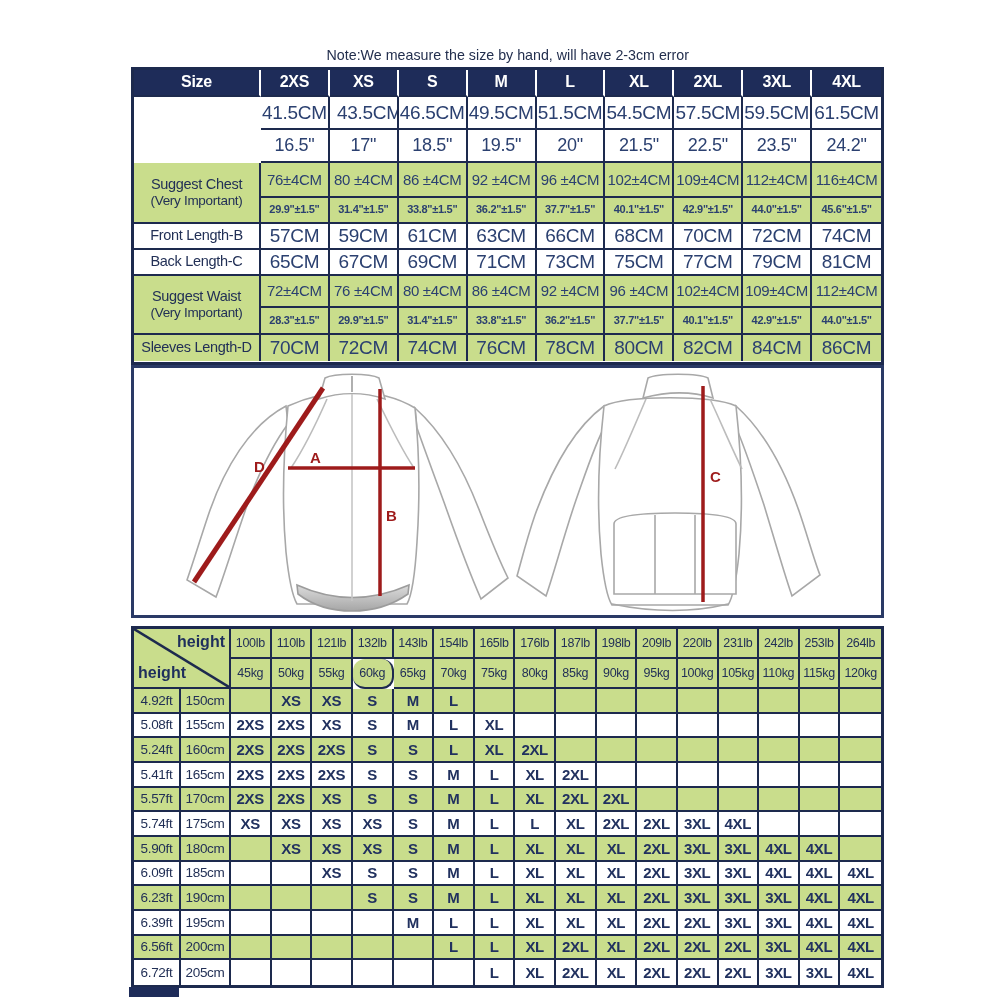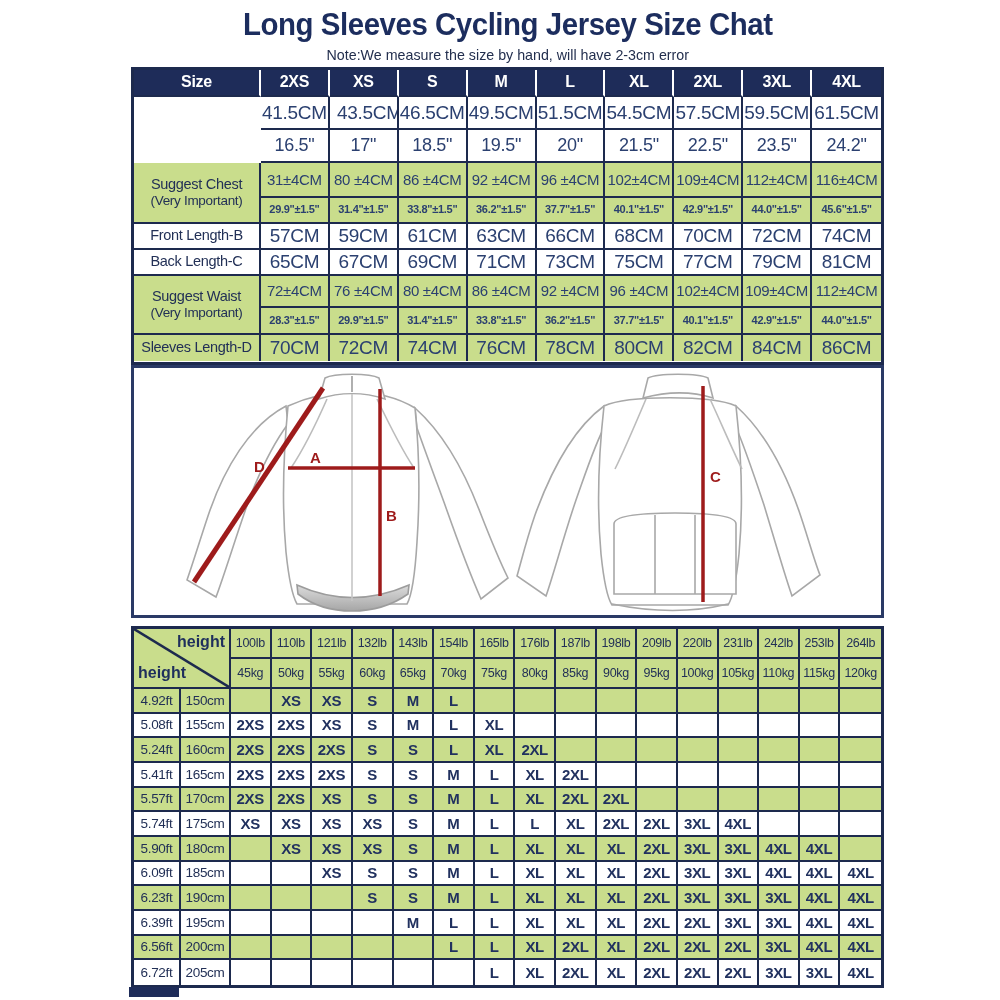--- a/index.html
+++ b/index.html
@@ -64,23 +64,20 @@
   .corner svg{position:absolute;inset:0;width:100%;height:100%;}
   .corner .w{position:absolute;top:4px;right:4px;font-size:16px;font-weight:800;color:#1f2f5c;}
   .corner .h{position:absolute;bottom:5px;left:4px;font-size:16px;font-weight:800;color:#1f2f5c;}
   .stub{position:absolute;left:129px;top:987px;width:50px;height:10px;background:var(--navy-bg);}
 </style>
 </head>
 <body>
 
 <div id="page">
 
-  <div class="title-wrap">
-    <span class="title">Long Sleeves Cycling Jersey Size Chat</span>
-  </div>
   <div class="note-wrap">
     <span class="note">Note:We measure the size by hand, will have 2-3cm error</span>
   </div>
 
   <div class="size-table" id="size-table">
       <div class="st-cell st-head" style="grid-area: 1 / 1;">Size</div>
       <div class="st-cell st-head" style="grid-area: 1 / 2;">2XS</div>
       <div class="st-cell st-head" style="grid-area: 1 / 3;">XS</div>
       <div class="st-cell st-head" style="grid-area: 1 / 4;">S</div>
       <div class="st-cell st-head" style="grid-area: 1 / 5;">M</div>
@@ -104,21 +101,21 @@
       <div class="st-cell v-md" style="grid-area: 3 / 5;">19.5"</div>
       <div class="st-cell v-md" style="grid-area: 3 / 6;">20"</div>
       <div class="st-cell v-md" style="grid-area: 3 / 7;">21.5"</div>
       <div class="st-cell v-md" style="grid-area: 3 / 8;">22.5"</div>
       <div class="st-cell v-md" style="grid-area: 3 / 9;">23.5"</div>
       <div class="st-cell v-md no-br" style="grid-area: 3 / 10;">24.2"</div>
       <div class="st-cell st-label green" style="grid-area: 4 / 1 / span 2;">
         <div>Suggest Chest</div>
         <div class="sub">(Very Important)</div>
       </div>
-      <div class="st-cell v-chest green" style="grid-area: 4 / 2;">31±4CM</div>
+      <div class="st-cell v-chest green" style="grid-area: 4 / 2;">76±4CM</div>
       <div class="st-cell v-chest green" style="grid-area: 4 / 3;">80 ±4CM</div>
       <div class="st-cell v-chest green" style="grid-area: 4 / 4;">86 ±4CM</div>
       <div class="st-cell v-chest green" style="grid-area: 4 / 5;">92 ±4CM</div>
       <div class="st-cell v-chest green" style="grid-area: 4 / 6;">96 ±4CM</div>
       <div class="st-cell v-chest green" style="grid-area: 4 / 7;">102±4CM</div>
       <div class="st-cell v-chest green" style="grid-area: 4 / 8;">109±4CM</div>
       <div class="st-cell v-chest green" style="grid-area: 4 / 9;">112±4CM</div>
       <div class="st-cell v-chest green no-br" style="grid-area: 4 / 10;">116±4CM</div>
       <div class="st-cell v-in green" style="grid-area: 5 / 2;">29.9"±1.5"</div>
       <div class="st-cell v-in green" style="grid-area: 5 / 3;">31.4"±1.5"</div>
@@ -255,21 +252,21 @@
       <div class="ft-cell ft-head" style="grid-area: 1 / 12;">198lb</div>
       <div class="ft-cell ft-head" style="grid-area: 1 / 13;">209lb</div>
       <div class="ft-cell ft-head" style="grid-area: 1 / 14;">220lb</div>
       <div class="ft-cell ft-head" style="grid-area: 1 / 15;">231lb</div>
       <div class="ft-cell ft-head" style="grid-area: 1 / 16;">242lb</div>
       <div class="ft-cell ft-head" style="grid-area: 1 / 17;">253lb</div>
       <div class="ft-cell ft-head no-br" style="grid-area: 1 / 18;">264lb</div>
       <div class="ft-cell ft-head" style="grid-area: 2 / 3;">45kg</div>
       <div class="ft-cell ft-head" style="grid-area: 2 / 4;">50kg</div>
       <div class="ft-cell ft-head" style="grid-area: 2 / 5;">55kg</div>
-      <div class="ft-cell ft-head" style="grid-area: 2 / 6;">60kg</div>
+      <div class="ft-cell ft-head" style="grid-area: 2 / 6; border-radius: 12px;">60kg</div>
       <div class="ft-cell ft-head" style="grid-area: 2 / 7;">65kg</div>
       <div class="ft-cell ft-head" style="grid-area: 2 / 8;">70kg</div>
       <div class="ft-cell ft-head" style="grid-area: 2 / 9;">75kg</div>
       <div class="ft-cell ft-head" style="grid-area: 2 / 10;">80kg</div>
       <div class="ft-cell ft-head" style="grid-area: 2 / 11;">85kg</div>
       <div class="ft-cell ft-head" style="grid-area: 2 / 12;">90kg</div>
       <div class="ft-cell ft-head" style="grid-area: 2 / 13;">95kg</div>
       <div class="ft-cell ft-head" style="grid-area: 2 / 14;">100kg</div>
       <div class="ft-cell ft-head" style="grid-area: 2 / 15;">105kg</div>
       <div class="ft-cell ft-head" style="grid-area: 2 / 16;">110kg</div>

